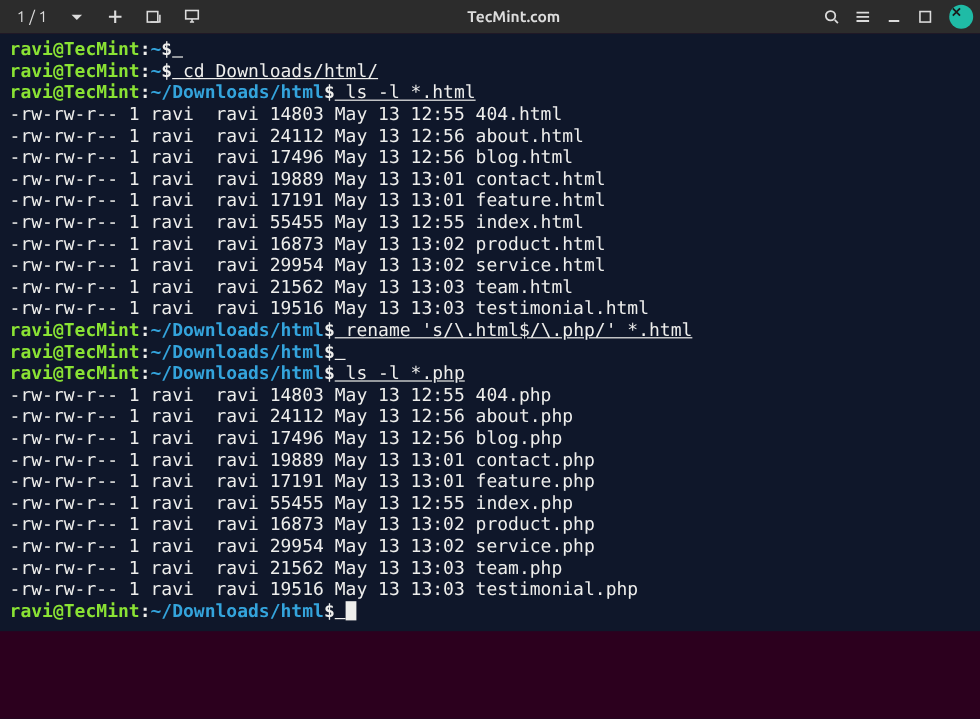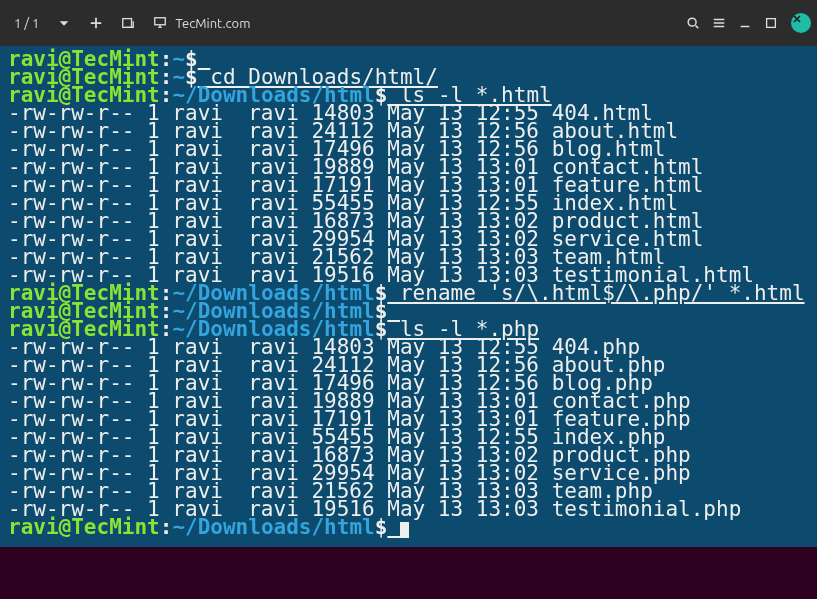--- a/index.html
+++ b/index.html
@@ -4,41 +4,42 @@
   <style>
     * { margin: 0; padding: 0; box-sizing: border-box; }
     body {
       font-family: 'DejaVu Sans Mono', 'Liberation Mono', monospace;
       background: #2c001e;
       width: 817px;
       height: 599px;
       overflow: hidden;
     }
     .titlebar {
-      height: 46px;
+      height: 28px;
       background: #2c2c2c;
       display: flex;
       align-items: center;
       padding: 0 6px;
       font-family: 'Ubuntu', sans-serif;
       font-size: 13px;
       color: #dcdcdc;
     }
     .tb-left { display: flex; align-items: center; gap: 2px; }
     .tb-item {
       padding: 4px 8px;
       display: flex;
       align-items: center;
       justify-content: center;
       min-width: 24px;
       height: 24px;
     }
     .tb-center {
       flex: 1;
-      font-weight: normal;
+      text-align: center;
+      font-weight: bold;
       color: #dcdcdc;
     }
     .tb-right { display: flex; align-items: center; gap: 2px; }
     .window-btn {
       width: 24px;
       height: 24px;
       display: flex;
       align-items: center;
       justify-content: center;
     }
@@ -46,24 +47,24 @@
       width: 20px;
       height: 20px;
       border-radius: 50%;
       background: #1fbba6;
       margin-left: 6px;
     }
     .close-btn svg { width: 12px; height: 12px; }
     .icon-sm { width: 14px; height: 14px; }
     .terminal {
       padding: 4px 8px 8px 8px;
-      font-size: 21px;
+      font-size: 15px;
       line-height: 18px;
       color: #eeeeec;
-      background: #0c4a6e;
+      background: #0f172a;
       font-family: 'DejaVu Sans Mono', 'Liberation Mono', 'Courier New', monospace;
       white-space: pre;
     }
     .user { color: #8ae234; font-weight: bold; }
     .colon { color: #eeeeec; font-weight: bold; }
     .path { color: #34a4dc; font-weight: bold; }
     .dollar { color: #eeeeec; font-weight: bold; }
     .cmd { color: #eeeeec; text-decoration: underline; }
     .cursor {
       display: inline-block;

